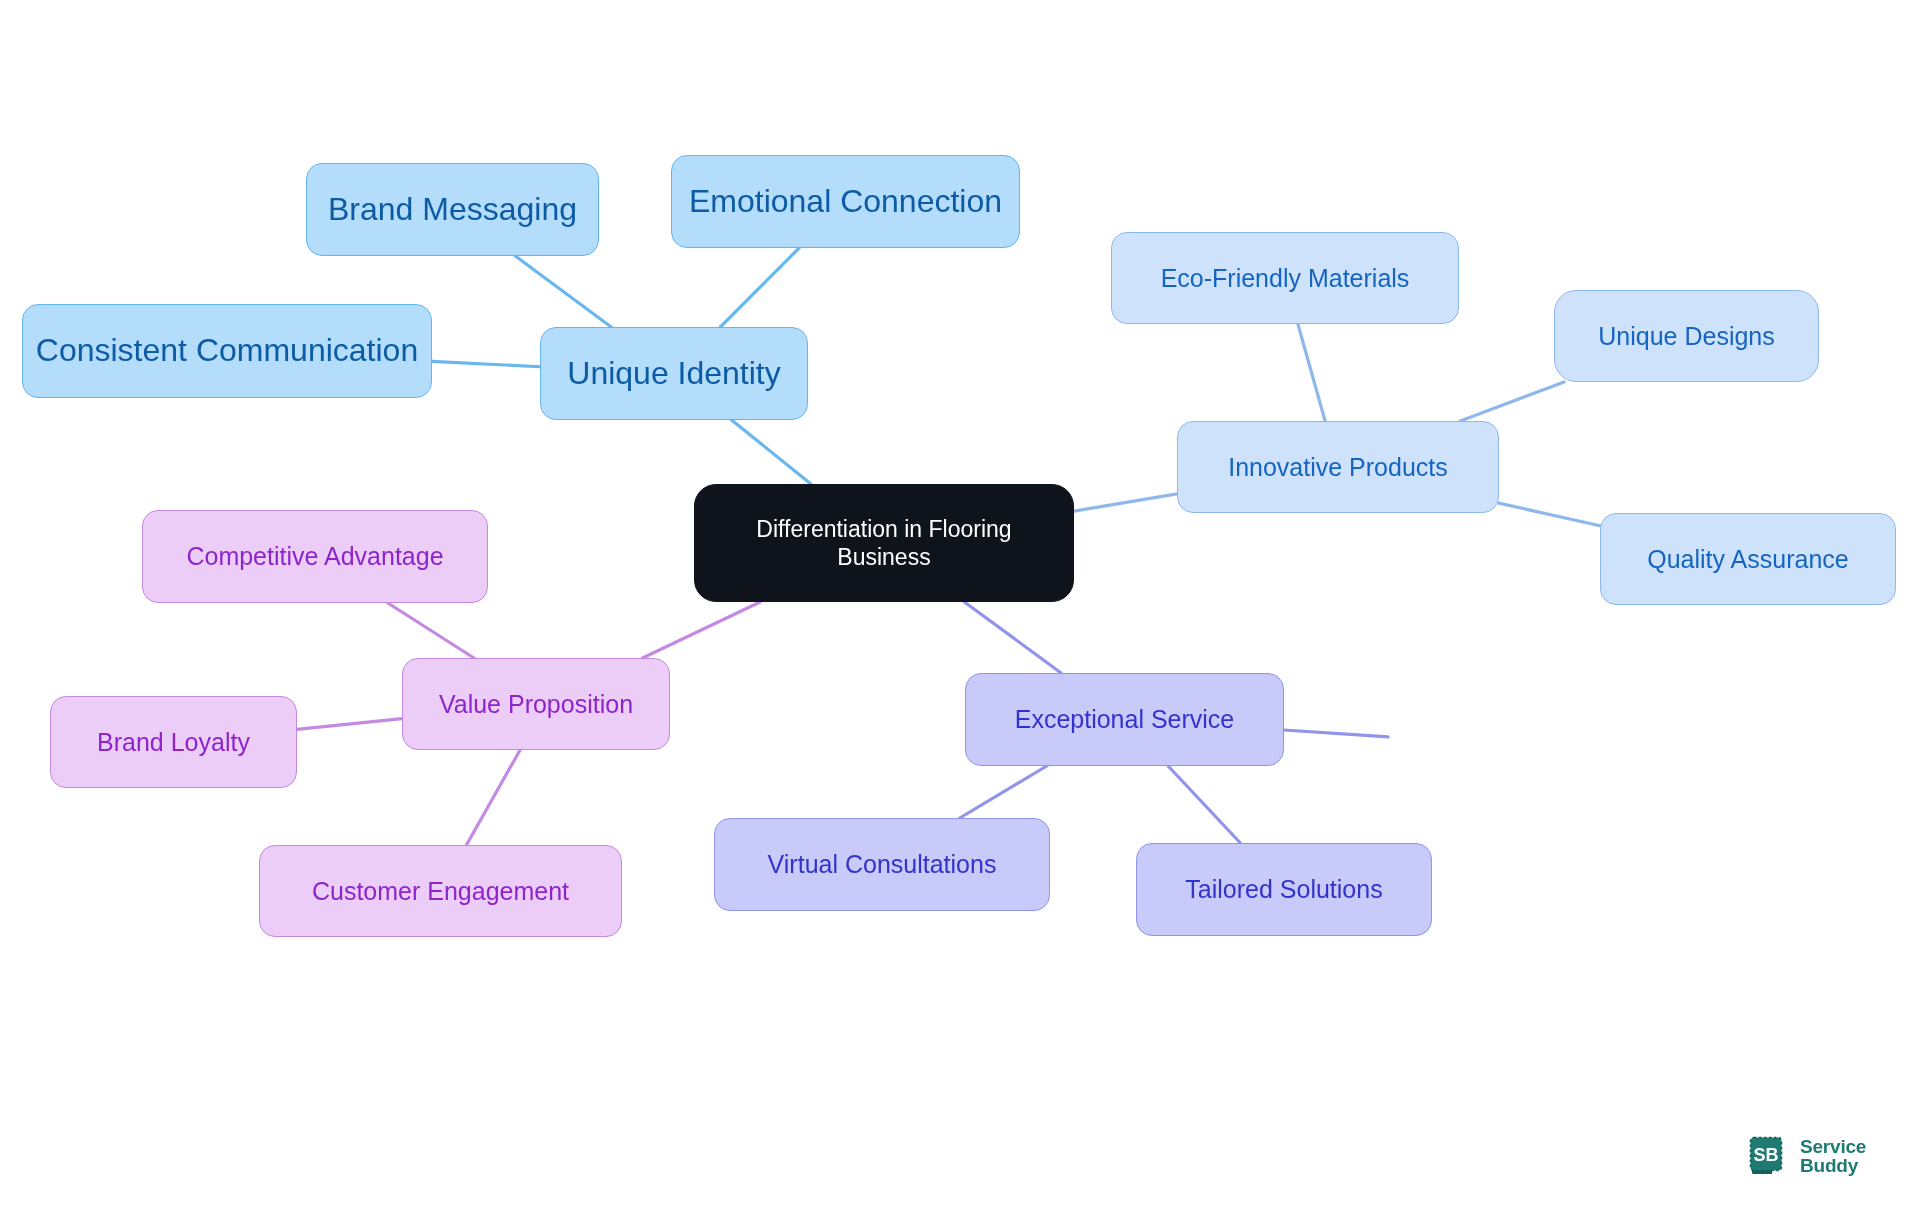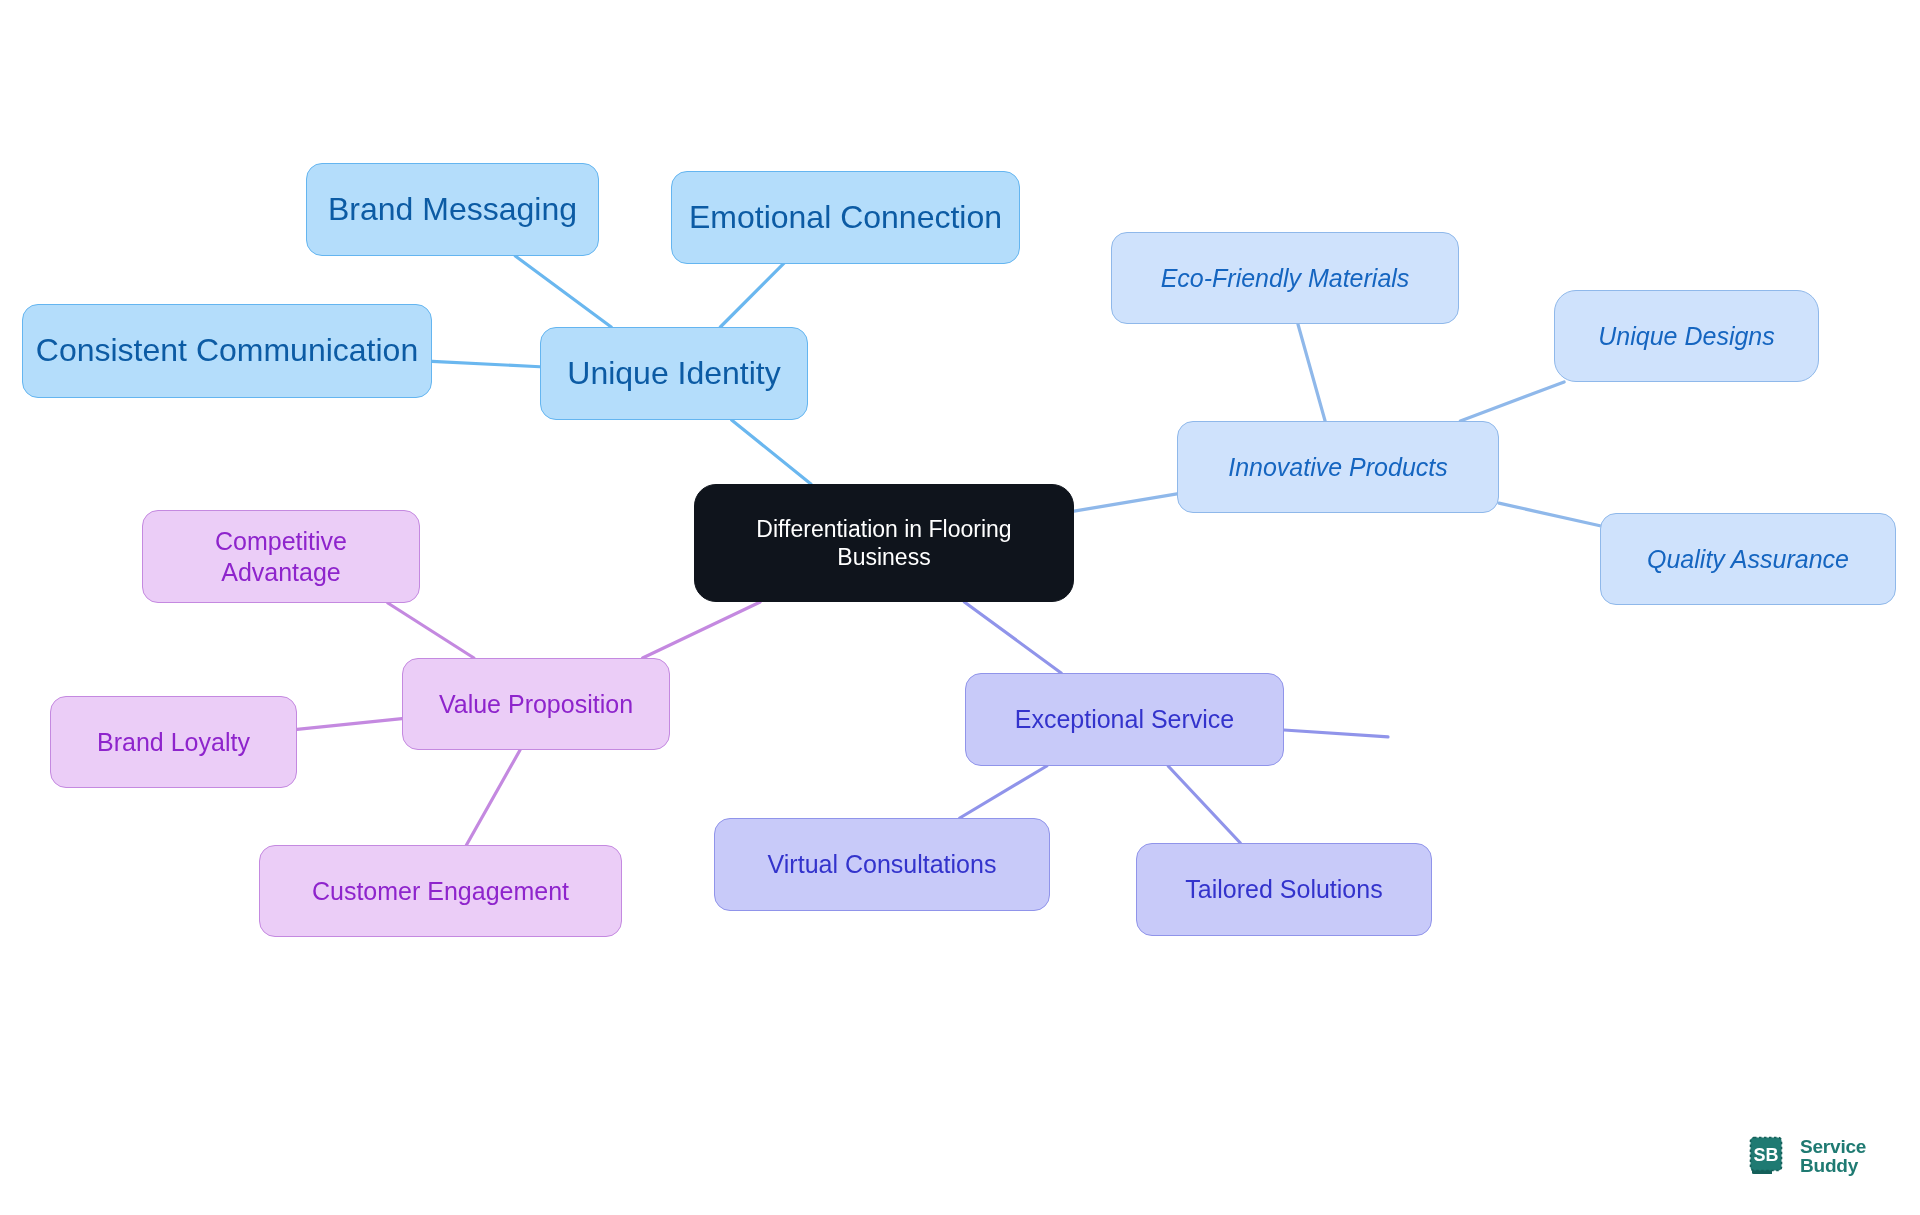--- a/index.html
+++ b/index.html
@@ -52,21 +52,20 @@
     background: #b4ddfb;
     border-color: #64b5f0;
     color: #0c5ba4;
     font-size: 32px;
   }
   .node-paleblue {
     background: #cfe2fc;
     border-color: #8fb8ea;
     color: #1565c0;
     font-size: 25px;
-    font-style: italic;
   }
   .node-violet {
     background: #ebcdf7;
     border-color: #c489e0;
     color: #8e24cc;
     font-size: 25px;
   }
   .node-periwinkle {
     background: #c8caf9;
     border-color: #9094ea;
@@ -116,30 +115,30 @@
       <line x1="1284" y1="730.0125" x2="1388" y2="736.8670454545454" stroke="#9094ea" stroke-width="3.2" stroke-linecap="round"></line>
       <line x1="1046.7327586206898" y1="766" x2="959.7672413793103" y2="818" stroke="#9094ea" stroke-width="3.2" stroke-linecap="round"></line>
       <line x1="1168.1279411764706" y1="766" x2="1240.3720588235294" y2="843" stroke="#9094ea" stroke-width="3.2" stroke-linecap="round"></line>
       <line x1="964.3937677053824" y1="602" x2="1061.1388101983002" y2="673" stroke="#9094ea" stroke-width="3.2" stroke-linecap="round"></line>
     </svg>
 
   <div class="node node-root" style="left: 694px; top: 484px; width: 380px; height: 118px;">Differentiation in Flooring
 Business</div>
 
   <div class="node node-blue" style="left: 306px; top: 163px; width: 293px; height: 93px;">Brand Messaging</div>
-  <div class="node node-blue" style="left: 671px; top: 171px; width: 349px; height: 93px;">Emotional Connection</div>
+  <div class="node node-blue" style="left: 671px; top: 155px; width: 349px; height: 93px;">Emotional Connection</div>
   <div class="node node-blue" style="left: 22px; top: 304px; width: 410px; height: 94px;">Consistent Communication</div>
   <div class="node node-blue" style="left: 540px; top: 327px; width: 268px; height: 93px;">Unique Identity</div>
 
   <div class="node node-paleblue" style="left: 1111px; top: 232px; width: 348px; height: 92px;">Eco-Friendly Materials</div>
   <div class="node node-paleblue" style="left: 1554px; top: 290px; width: 265px; height: 92px; border-radius: 22px;">Unique Designs</div>
   <div class="node node-paleblue" style="left: 1177px; top: 421px; width: 322px; height: 92px;">Innovative Products</div>
   <div class="node node-paleblue" style="left: 1600px; top: 513px; width: 296px; height: 92px;">Quality Assurance</div>
 
-  <div class="node node-violet" style="left: 142px; top: 510px; width: 278px; height: 93px;">Competitive Advantage</div>
+  <div class="node node-violet" style="left: 142px; top: 510px; width: 346px; height: 93px;">Competitive Advantage</div>
   <div class="node node-violet" style="left: 402px; top: 658px; width: 268px; height: 92px;">Value Proposition</div>
   <div class="node node-violet" style="left: 50px; top: 696px; width: 247px; height: 92px;">Brand Loyalty</div>
   <div class="node node-violet" style="left: 259px; top: 845px; width: 363px; height: 92px;">Customer Engagement</div>
 
   <div class="node node-periwinkle" style="left: 965px; top: 673px; width: 319px; height: 93px;">Exceptional Service</div>
   <div class="node node-periwinkle" style="left: 714px; top: 818px; width: 336px; height: 93px;">Virtual Consultations</div>
   <div class="node node-periwinkle" style="left: 1136px; top: 843px; width: 296px; height: 93px;">Tailored Solutions</div>
 
   <div id="brand-logo">
     <div id="brand-mark">

